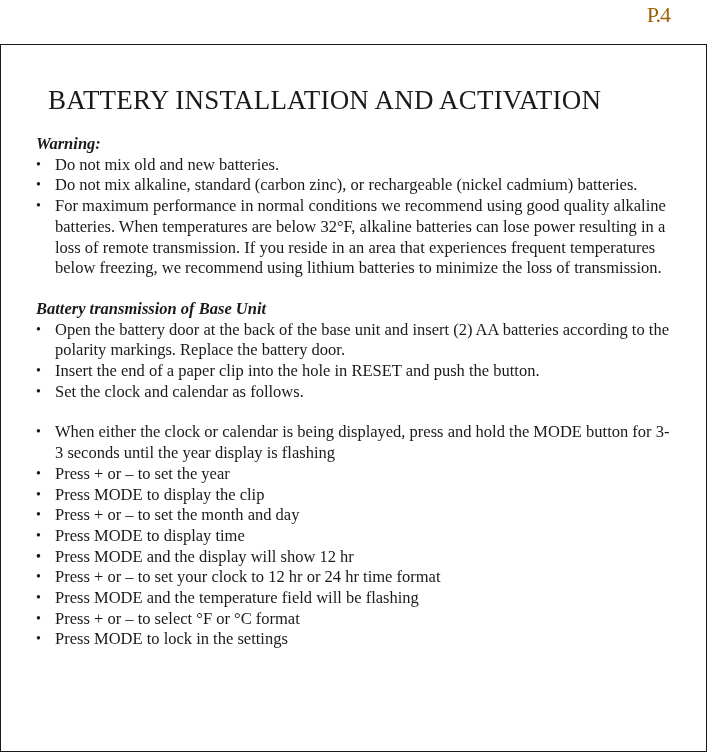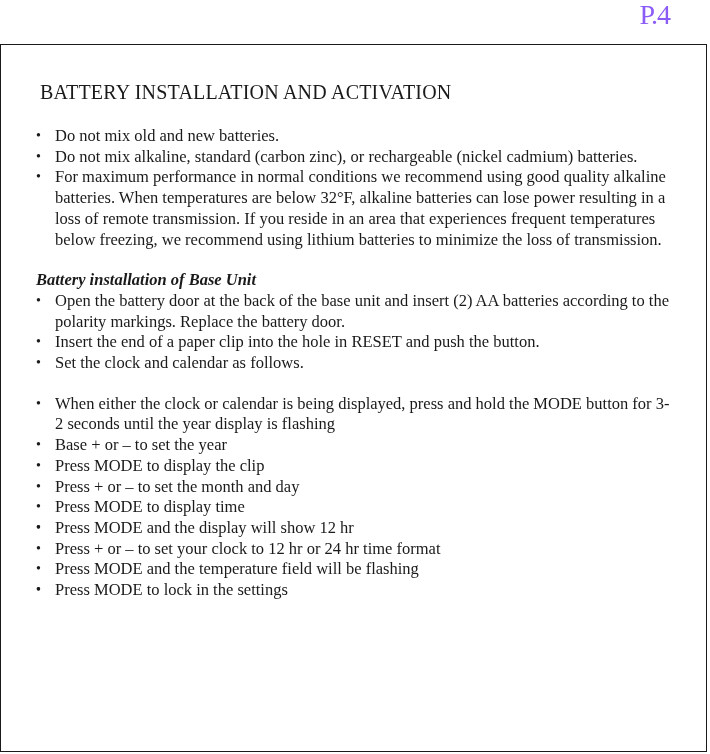--- a/index.html
+++ b/index.html
@@ -12,45 +12,45 @@
     height: 754px;
     position: relative;
     overflow: hidden;
     font-family: "Liberation Serif", "DejaVu Serif", serif;
     color: #1a1a1a;
   }
   .page-number {
     position: absolute;
     top: 0px;
     right: 40px;
-    font-size: 28px;
+    font-size: 22px;
     letter-spacing: -1px;
     line-height: 30px;
-    color: #8b5cf6;
+    color: #a16207;
   }
   .frame {
     position: absolute;
     left: 0px;
     top: 44px;
     width: 707px;
     height: 708px;
     border: 1.5px solid #1a1a1a;
     box-sizing: border-box;
   }
   .content {
     position: absolute;
     left: 36px;
     top: 74px;
     width: 640px;
   }
   .doc-title {
-    font-size: 20px;
+    font-size: 27px;
     font-weight: normal;
     letter-spacing: 0.2px;
-    margin: 4px;
+    margin: 12px;
     line-height: 28px;
     color: #1a1a1a;
   }
   .section {
     margin-top: 20px;
   }
   .section-heading {
     font-style: italic;
     font-weight: bold;
     font-size: 16.5px;
@@ -79,44 +79,45 @@
 <body>
 
 <div class="page-number">P.4</div>
 
 <div class="frame"></div>
 
 <div class="content">
   <h1 class="doc-title">BATTERY INSTALLATION AND ACTIVATION</h1>
 
   <div class="section">
+    <p class="section-heading">Warning:</p>
     <ul class="bullets">
       <li><span class="bullet">•</span><span>Do not mix old and new batteries.</span></li>
       <li><span class="bullet">•</span><span>Do not mix alkaline, standard (carbon zinc), or rechargeable (nickel cadmium) batteries.</span></li>
       <li><span class="bullet">•</span><span>For maximum performance in normal conditions we recommend using good quality alkaline batteries. When temperatures are below 32°F, alkaline batteries can lose power resulting in a loss of remote transmission. If you reside in an area that experiences frequent temperatures below freezing, we recommend using lithium batteries to minimize the loss of transmission.</span></li>
     </ul>
   </div>
 
   <div class="section">
-    <p class="section-heading">Battery installation of Base Unit</p>
+    <p class="section-heading">Battery transmission of Base Unit</p>
     <ul class="bullets">
       <li><span class="bullet">•</span><span>Open the battery door at the back of the base unit and insert (2) AA batteries according to the polarity markings. Replace the battery door.</span></li>
       <li><span class="bullet">•</span><span>Insert the end of a paper clip into the hole in RESET and push the button.</span></li>
       <li><span class="bullet">•</span><span>Set the clock and calendar as follows.</span></li>
     </ul>
   </div>
 
   <div class="section">
     <ul class="bullets">
-      <li><span class="bullet">•</span><span>When either the clock or calendar is being displayed, press and hold the MODE button for 3-2 seconds until the year display is flashing</span></li>
-      <li><span class="bullet">•</span><span>Base + or – to set the year</span></li>
+      <li><span class="bullet">•</span><span>When either the clock or calendar is being displayed, press and hold the MODE button for 3-3 seconds until the year display is flashing</span></li>
+      <li><span class="bullet">•</span><span>Press + or – to set the year</span></li>
       <li><span class="bullet">•</span><span>Press MODE to display the clip</span></li>
       <li><span class="bullet">•</span><span>Press + or – to set the month and day</span></li>
       <li><span class="bullet">•</span><span>Press MODE to display time</span></li>
       <li><span class="bullet">•</span></li>
       <li><span class="bullet">•</span><span>Press MODE and the display will show 12 hr</span></li>
       <li><span class="bullet">•</span><span>Press + or – to set your clock to 12 hr or 24 hr time format</span></li>
       <li><span class="bullet">•</span><span>Press MODE and the temperature field will be flashing</span></li>
-      <li><span class="bullet">•</span></li>
+      <li><span class="bullet">•</span><span>Press + or – to select °F or °C format</span></li>
       <li><span class="bullet">•</span><span>Press MODE to lock in the settings</span></li>
     </ul>
   </div>
 </div>
 
 </body></html>

